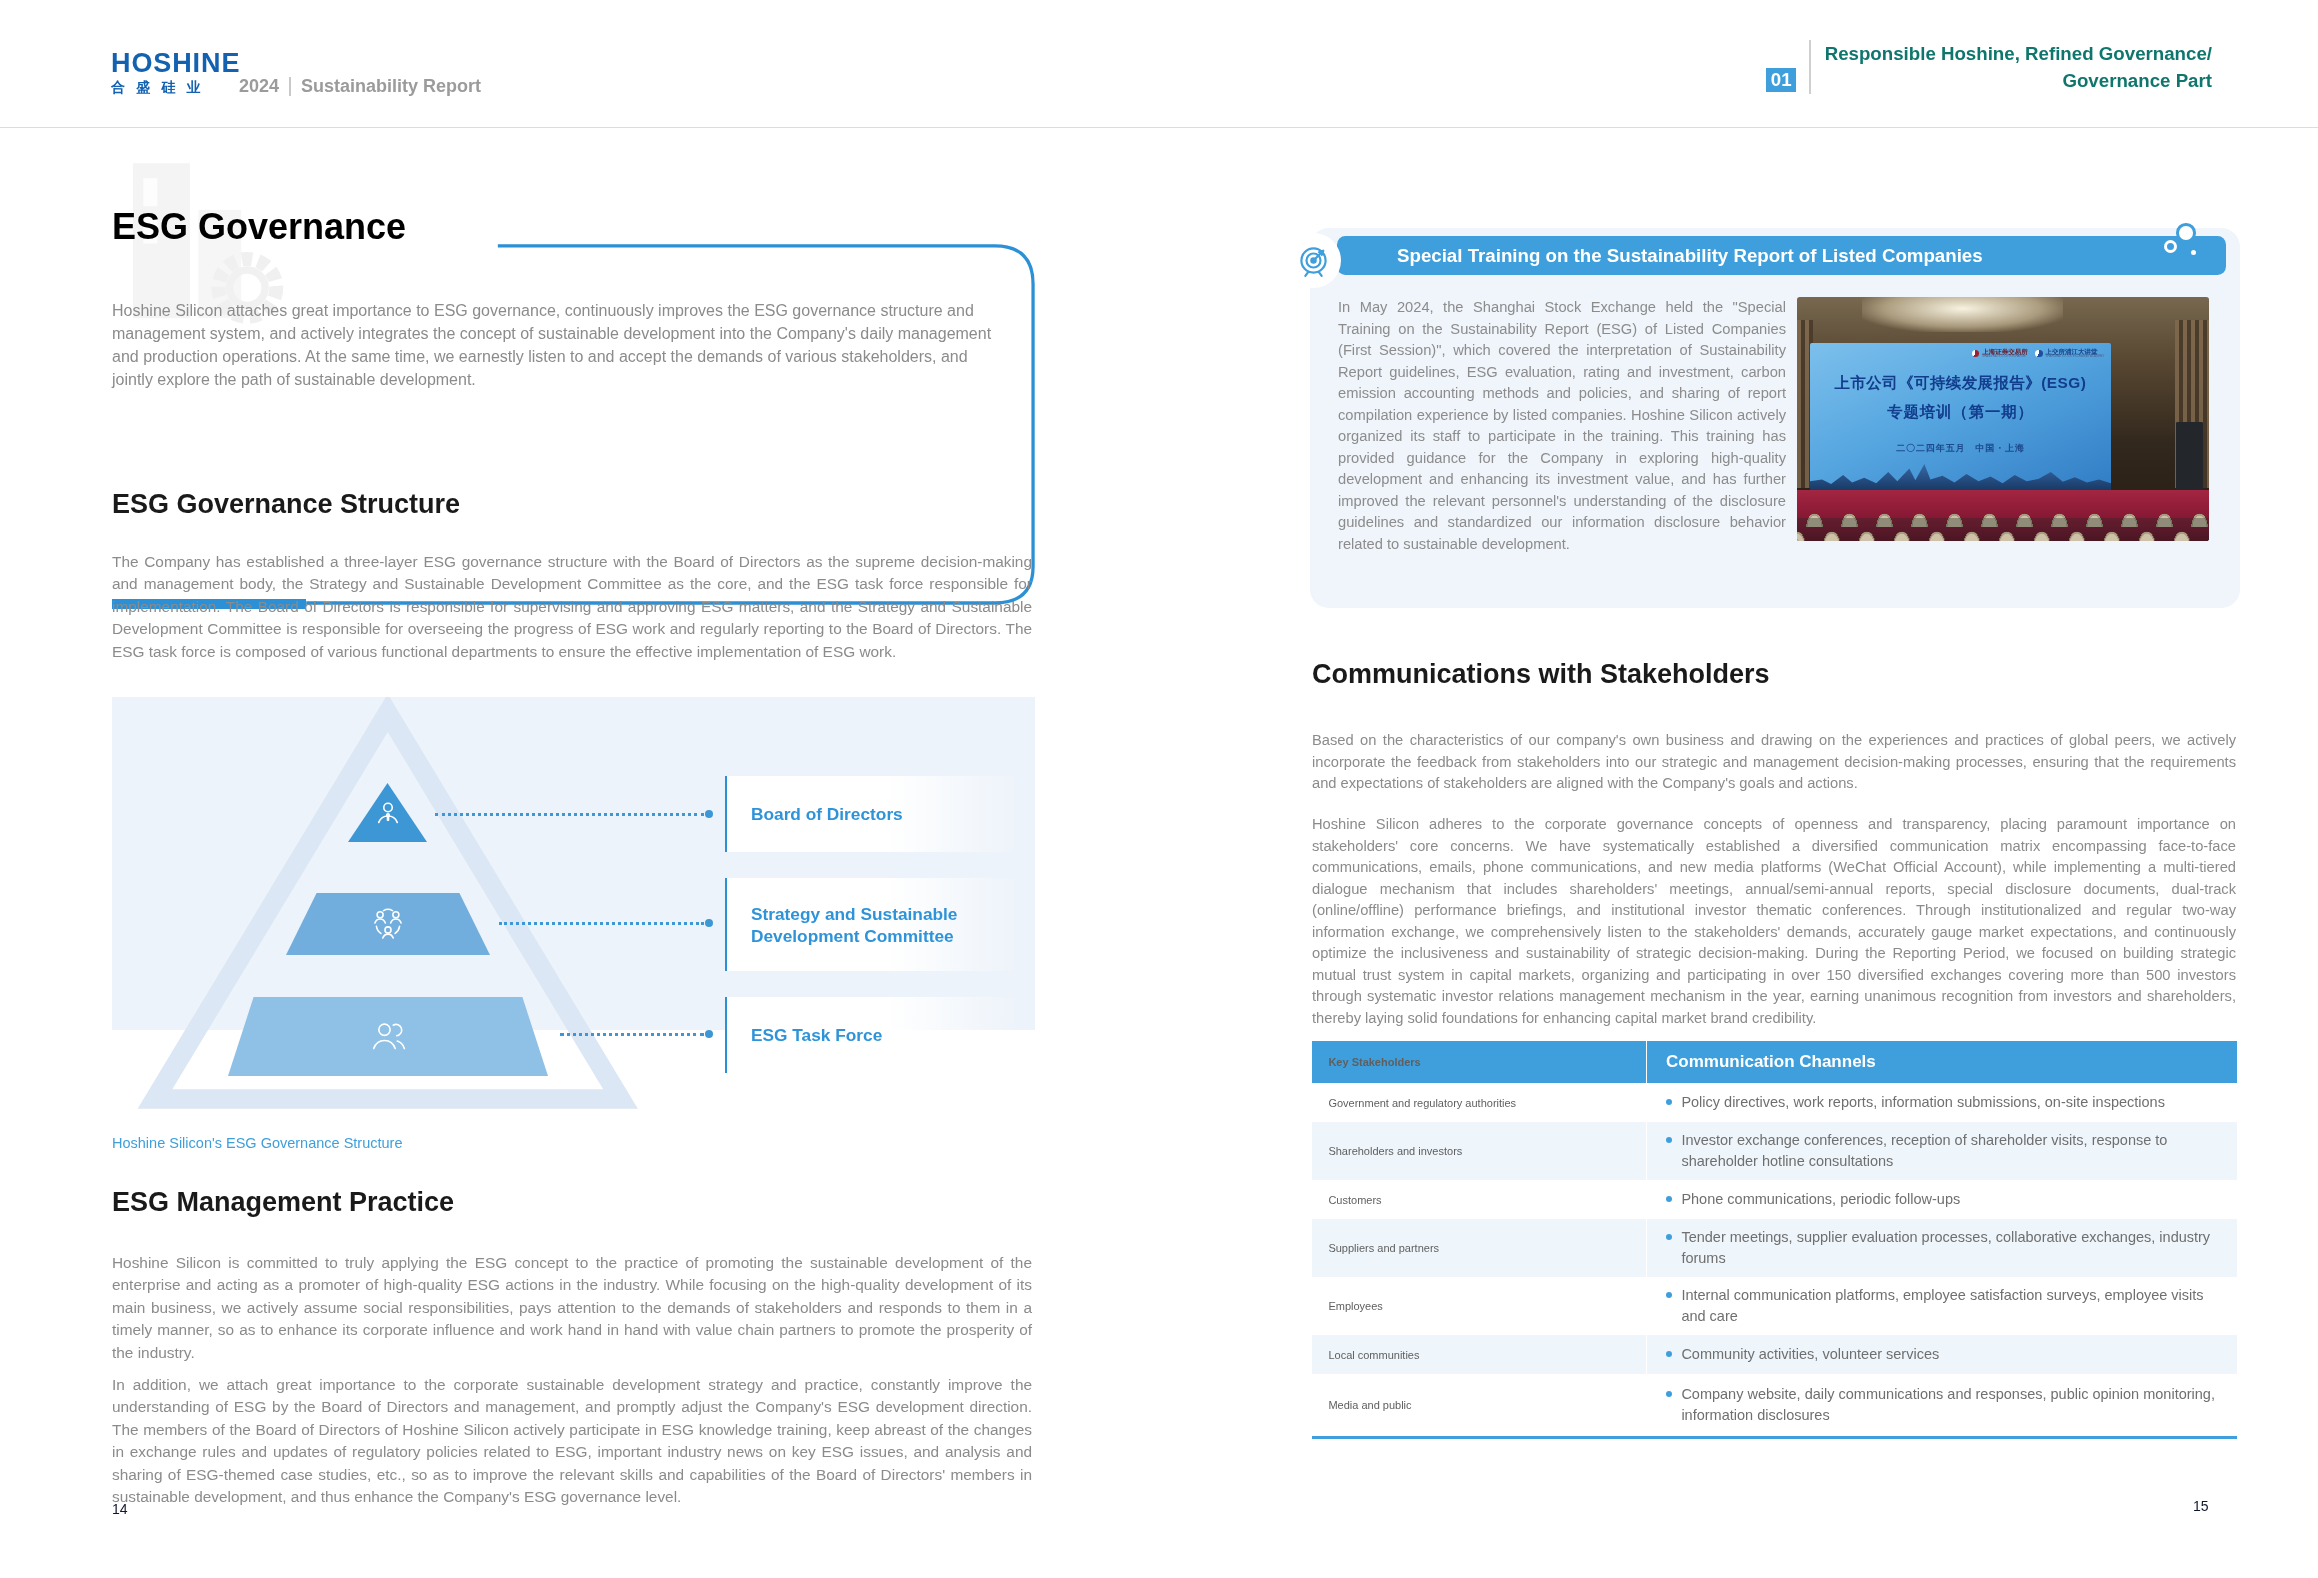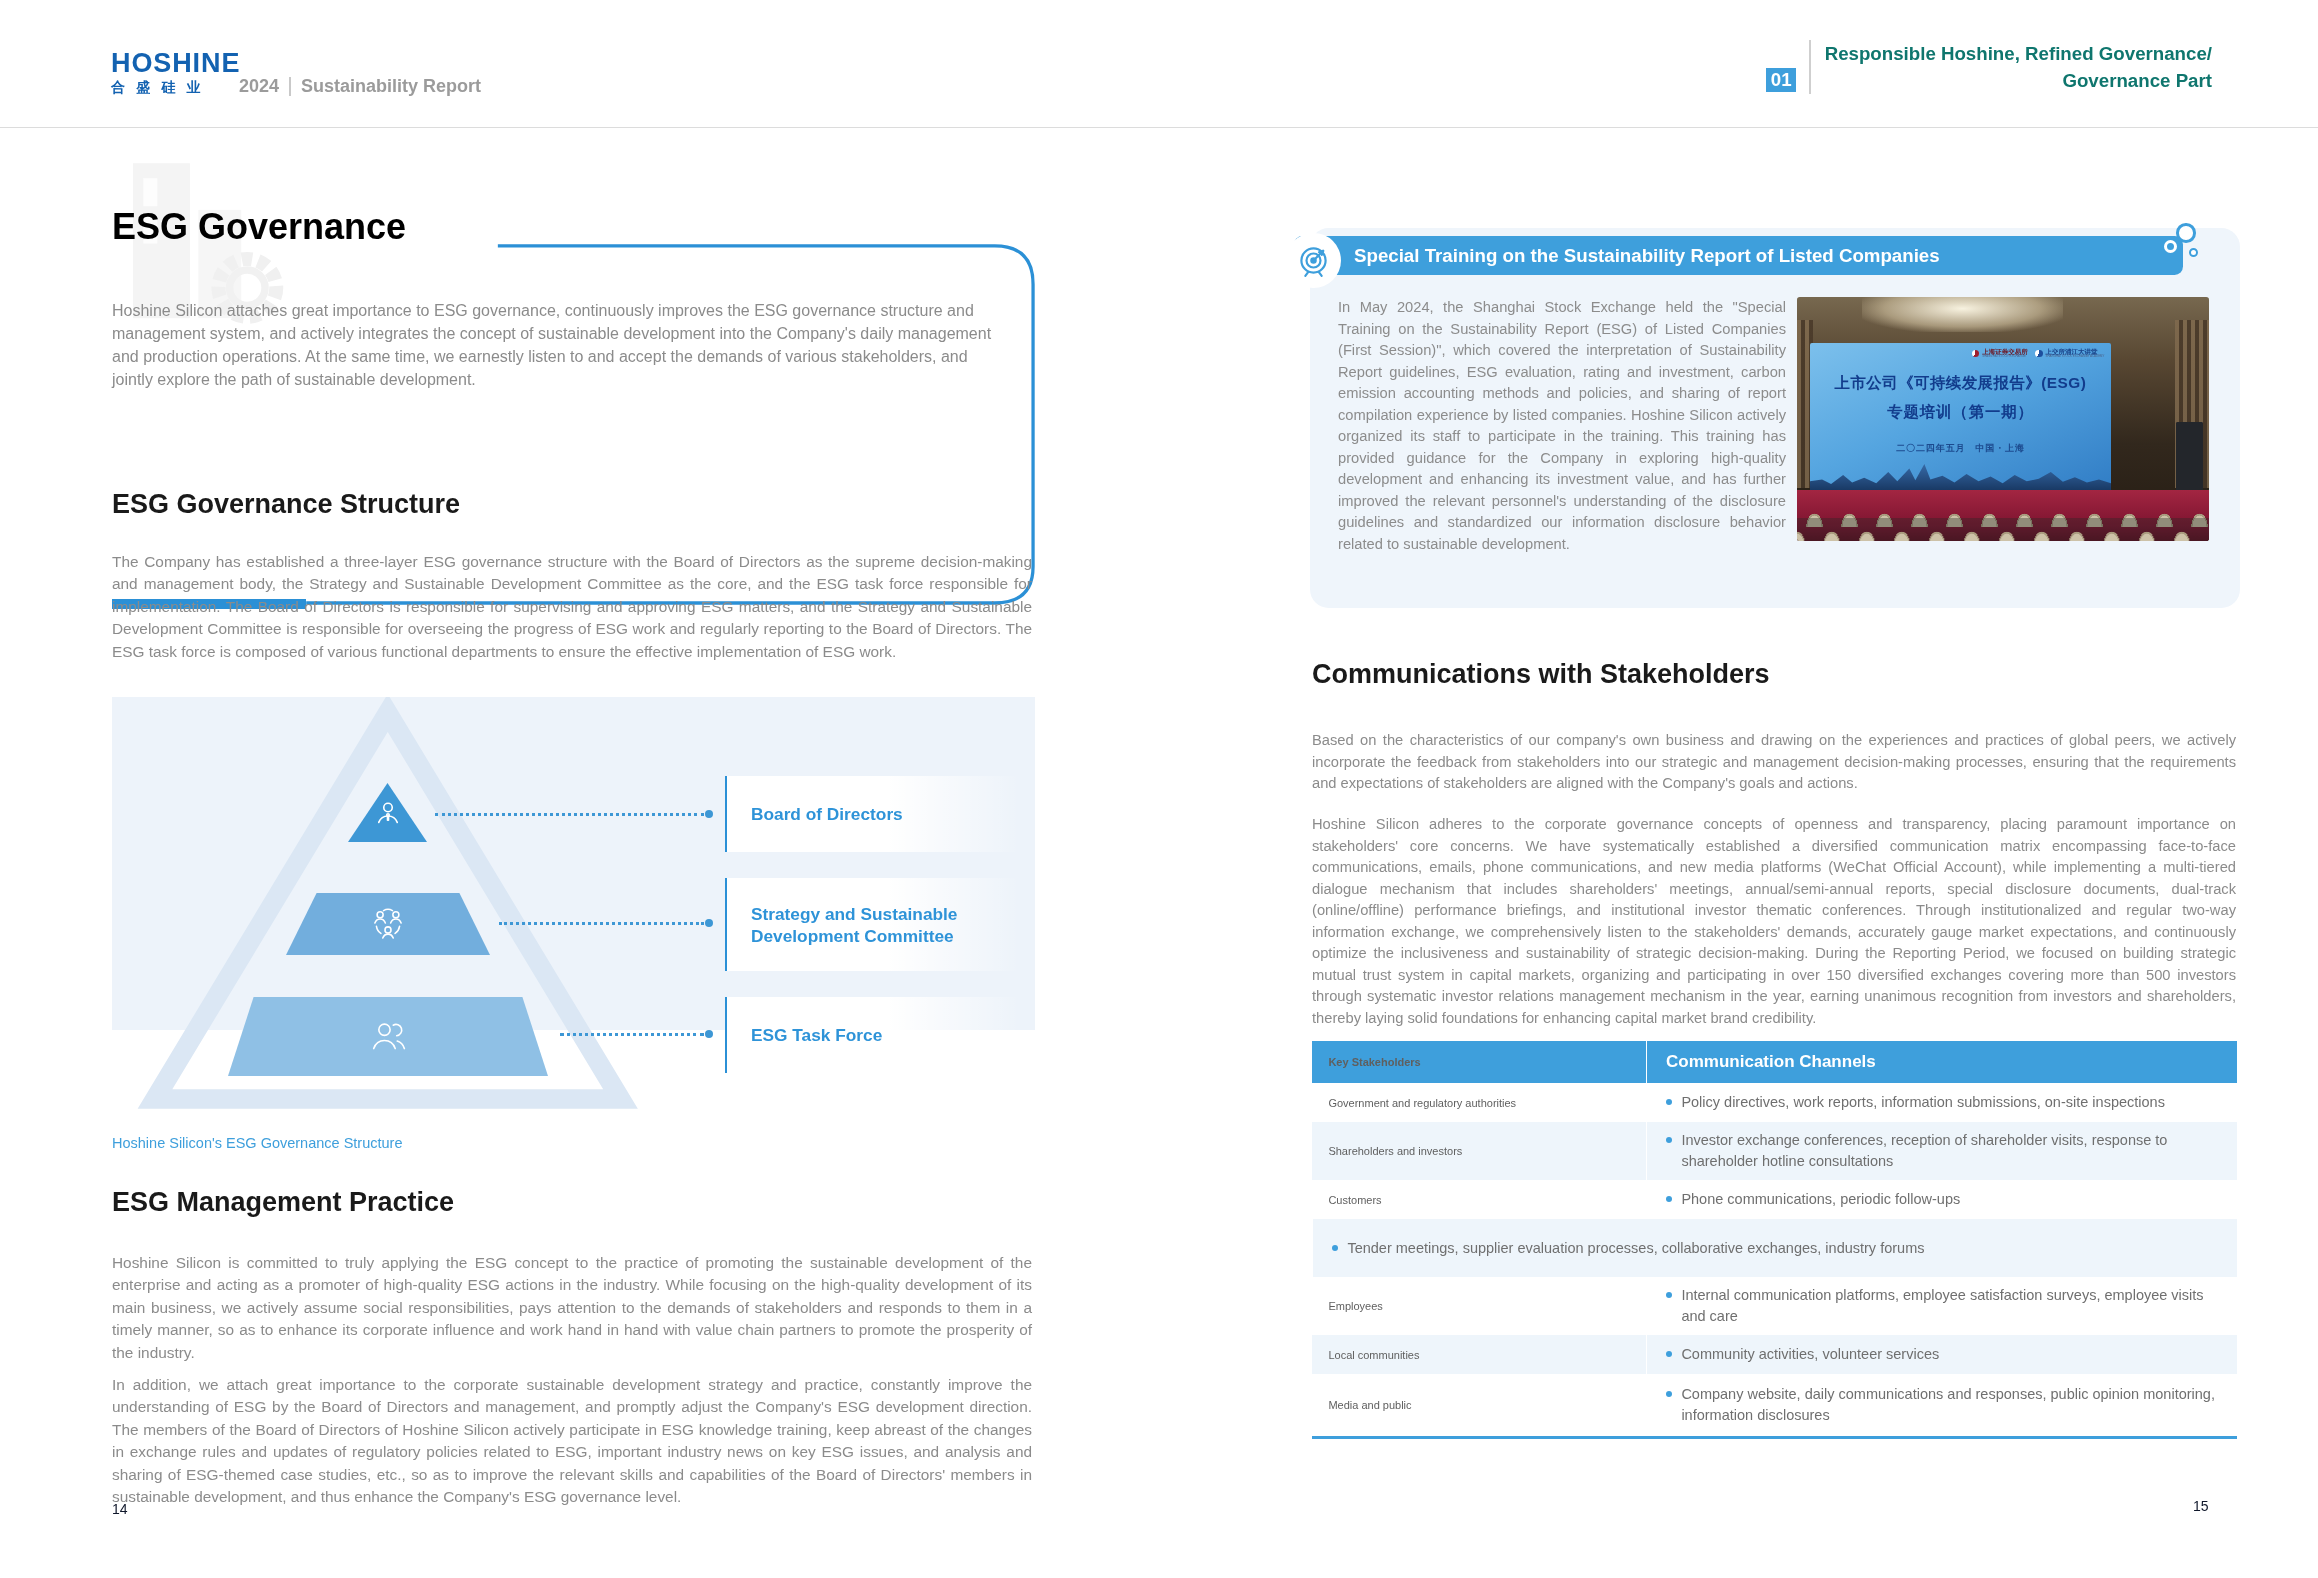--- a/index.html
+++ b/index.html
@@ -54,21 +54,21 @@
     background:linear-gradient(90deg,#ffffff 55%,rgba(255,255,255,0) 100%);
     font-size:17.3px;font-weight:700;color:#2e93d8;line-height:22px;}
   .l1{top:79px;height:76px;}
   .l2{top:181px;height:93px;}
   .l3{top:300px;height:76px;}
   .diagram-caption{position:absolute;left:112px;top:1135px;font-size:14.5px;color:#3e9fdc;}
 
   
   .training-panel{position:absolute;left:1310px;top:228px;width:930px;height:380px;
     background:#eff5fb;border-radius:18.7px;}
-  .training-bar{position:absolute;left:1294px;top:236px;width:889px;height:39px;background:#3e9fdc;
+  .training-bar{position:absolute;left:1337px;top:236px;width:889px;height:39px;background:#3e9fdc;
     border-radius:8.4px;display:flex;align-items:center;padding-left:60px;box-sizing:border-box;}
   .training-title{font-size:18.7px;font-weight:700;color:#ffffff;}
   .training-icon-circle{position:absolute;left:1286px;top:233px;width:55px;height:55px;background:#fff;
     border-radius:50%;display:flex;align-items:center;justify-content:center;}
   .deco-circle{position:absolute;border-radius:50%;box-sizing:border-box;}
   .deco-big{left:2176px;top:223px;width:19.6px;height:19.6px;background:#fff;border:3.3px solid #3e9fdc;}
   .deco-ring{left:2164px;top:240px;width:13px;height:13px;border:3.3px solid #ffffff;background:transparent;}
   .deco-small{left:2189px;top:248px;width:9.3px;height:9.3px;background:#fff;border:2.3px solid #3e9fdc;}
   .training-body{left:1338px;top:297px;width:448px;font-size:14.7px;line-height:21.5px;color:#8c8c8c;}
 
@@ -304,20 +304,21 @@
     <div class="t-c1">Customers</div>
     <div class="t-vdiv"></div>
     <div class="t-c2">
         <span class="channel">
           <span class="dot"></span>
           <span>Phone communications, periodic follow-ups</span>
         </span>
       </div>
   </div>
   <div class="t-row r-124 row-alt">
+    <div class="t-c1">Suppliers and partners</div>
     <div class="t-vdiv"></div>
     <div class="t-c2">
         <span class="channel">
           <span class="dot"></span>
           <span>Tender meetings, supplier evaluation processes, collaborative exchanges, industry forums</span>
         </span>
       </div>
   </div>
   <div class="t-row r-124">
     <div class="t-c1">Employees</div>

